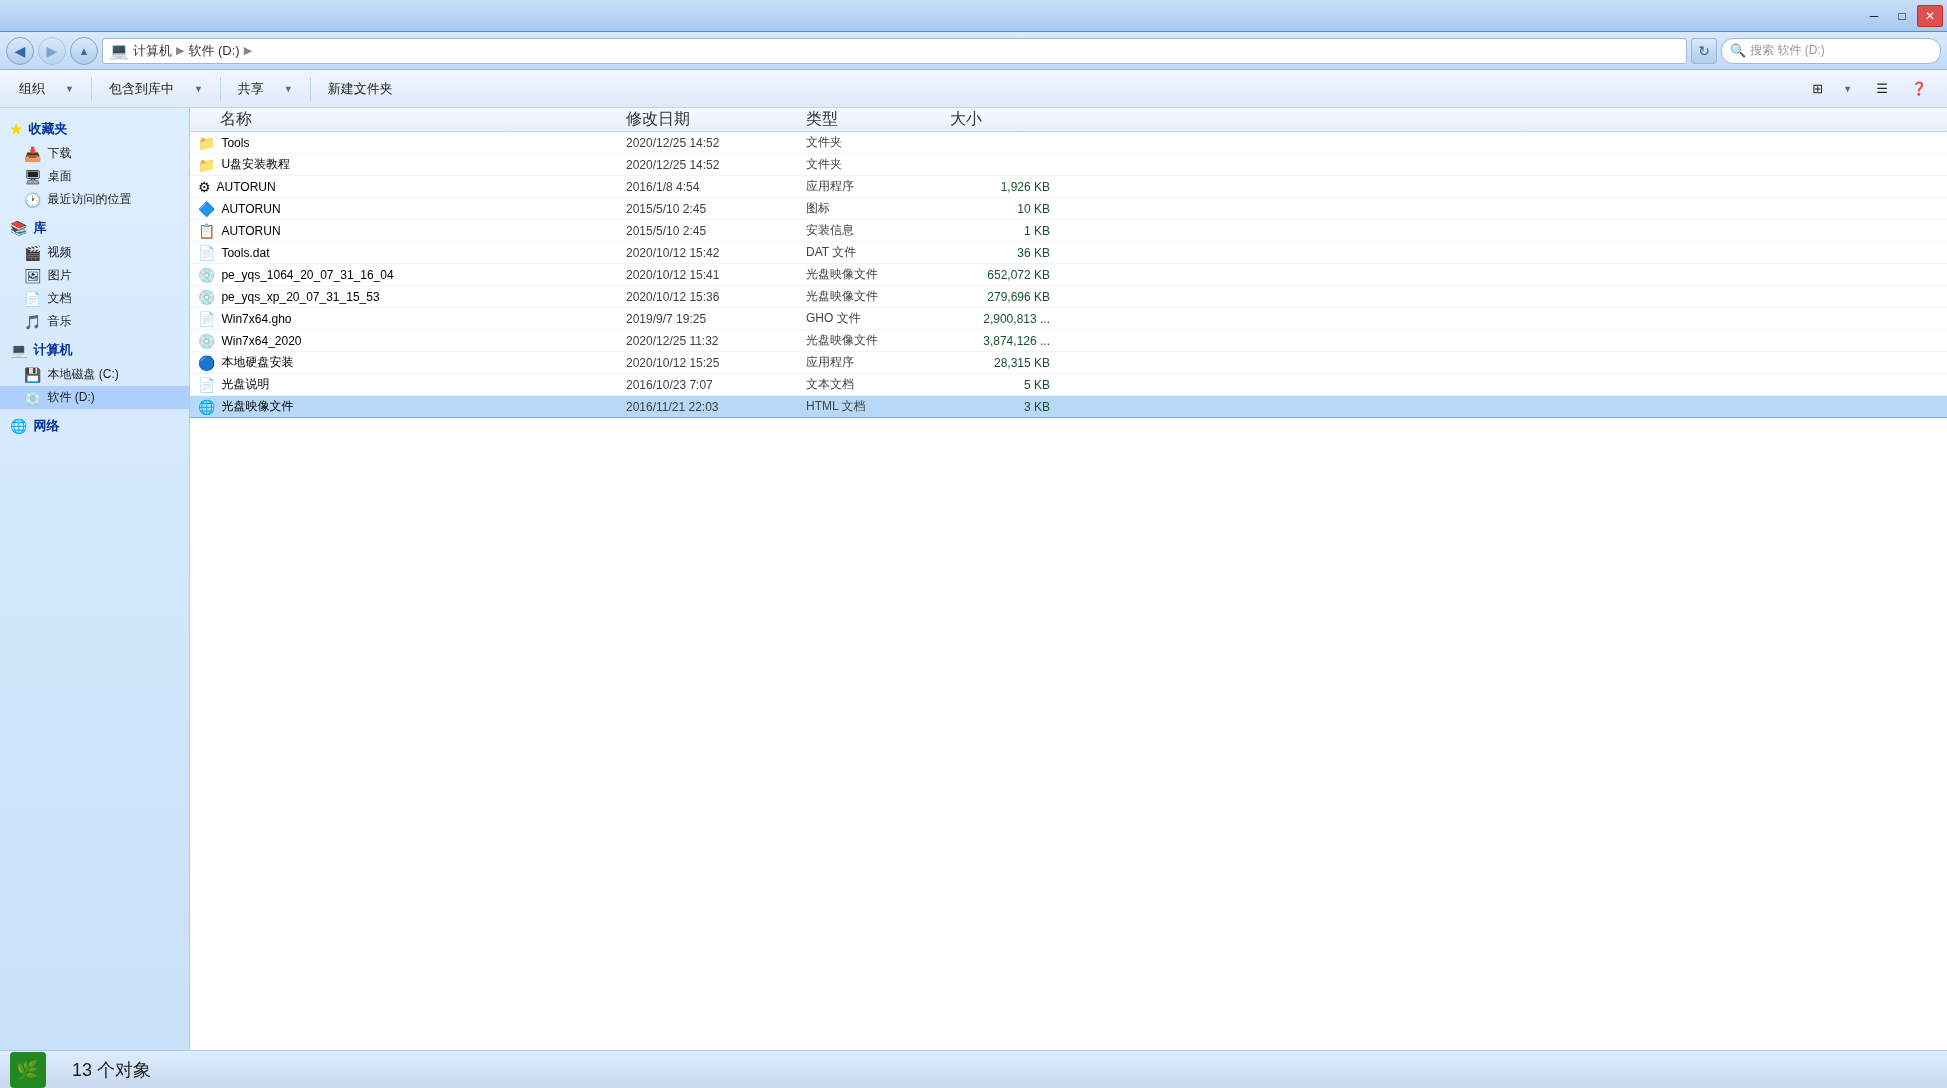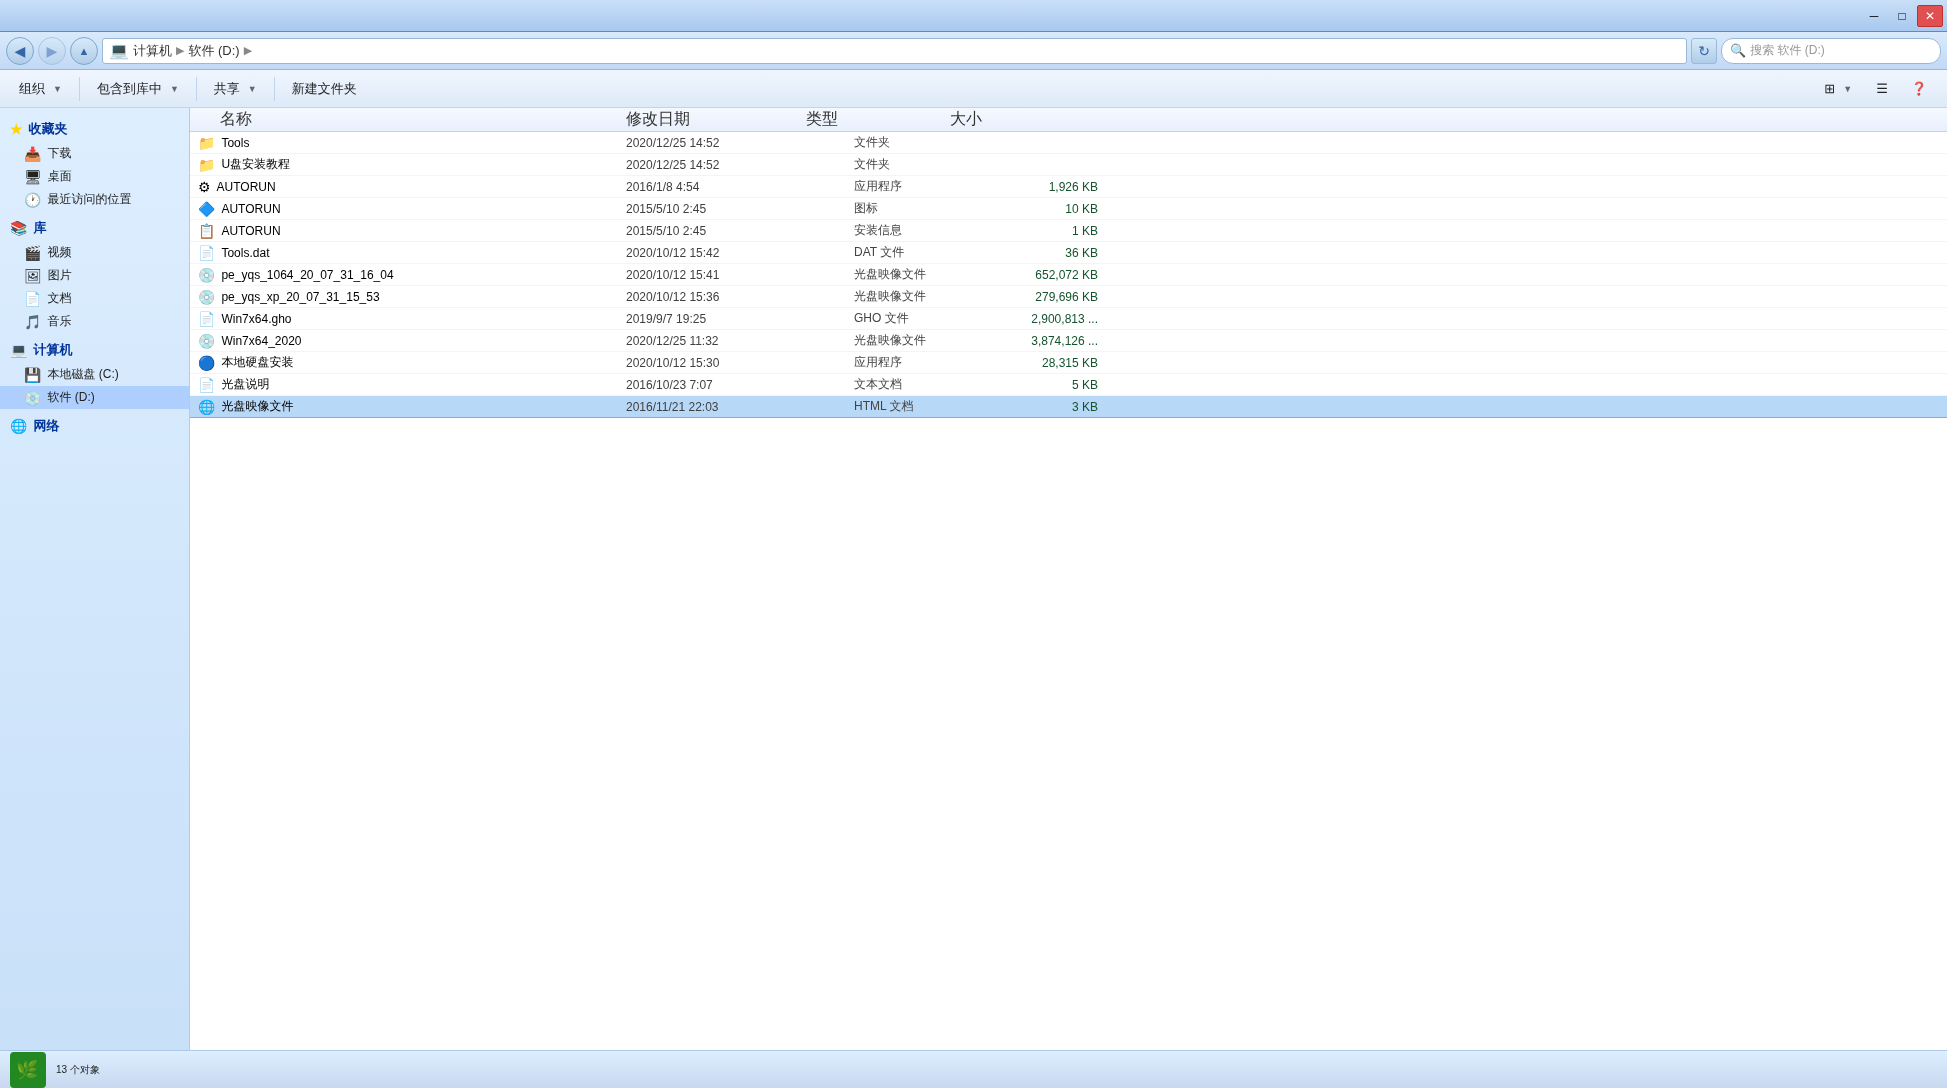--- a/index.html
+++ b/index.html
@@ -113,21 +113,21 @@
     }
     .toolbar-btn {
       height: 28px;
       padding: 0 10px;
       border: 1px solid transparent;
       border-radius: 3px;
       background: transparent;
       cursor: pointer;
       display: flex;
       align-items: center;
-      gap: 8px;
+      gap: 20px;
       font-size: 13px;
       color: #222;
     }
     .toolbar-separator { width: 1px; height: 24px; background: #c0d4ec; margin: 0 4px; }
     .dropdown-arrow { font-size: 9px; color: #666; }
 
     
     .main-layout {
       display: flex;
       height: calc(1088px - 32px - 38px - 38px - 38px);
@@ -202,21 +202,21 @@
       width: 430px;
       display: flex;
       align-items: center;
       gap: 6px;
       padding-left: 8px;
       overflow: hidden;
       white-space: nowrap;
     }
     .file-icon { font-size: 14px; flex-shrink: 0; }
     .file-date { width: 180px; padding-left: 6px; color: #404040; overflow: hidden; white-space: nowrap; }
-    .file-type { width: 150px; padding-left: 6px; color: #444; overflow: hidden; white-space: nowrap; margin-left: 48px; }
+    .file-type { width: 150px; padding-left: 6px; color: #444; overflow: hidden; white-space: nowrap; }
     .file-size { width: 120px; text-align: right; padding-right: 20px; color: #14532d; }
 
     
     .status-bar {
       height: 38px;
       background: linear-gradient(to bottom, #ddeeff, #c8d8f0);
       border-top: 1px solid #b0c8e8;
       display: flex;
       align-items: center;
       padding: 0 10px;
@@ -226,21 +226,21 @@
       width: 36px;
       height: 36px;
       background: #228822;
       border-radius: 4px;
       display: flex;
       align-items: center;
       justify-content: center;
       color: white;
       font-size: 18px;
     }
-    .status-text { font-size: 10px; color: #222; }
+    .status-text { font-size: 18px; color: #222; margin-left: 16px; }
 
     
     ::-webkit-scrollbar { width: 8px; height: 8px; }
     ::-webkit-scrollbar-track { background: #e8f0fc; }
     ::-webkit-scrollbar-thumb { background: #a0b8d8; border-radius: 4px; }
   </style>
 </head>
 <body>
 
 <div class="title-bar">
@@ -465,21 +465,21 @@
     </div>
     <div class="file-date">2020/12/25 11:32</div>
     <div class="file-type">光盘映像文件</div>
     <div class="file-size">3,874,126 ...</div>
   </div>
         <div class="file-row">
     <div class="file-name-cell">
       <span class="file-icon">🔵</span>
       <span>本地硬盘安装</span>
     </div>
-    <div class="file-date">2020/10/12 15:30</div>
+    <div class="file-date">2020/10/12 15:25</div>
     <div class="file-type">应用程序</div>
     <div class="file-size">28,315 KB</div>
   </div>
         <div class="file-row">
     <div class="file-name-cell">
       <span class="file-icon">📄</span>
       <span>光盘说明</span>
     </div>
     <div class="file-date">2016/10/23 7:07</div>
     <div class="file-type">文本文档</div>

